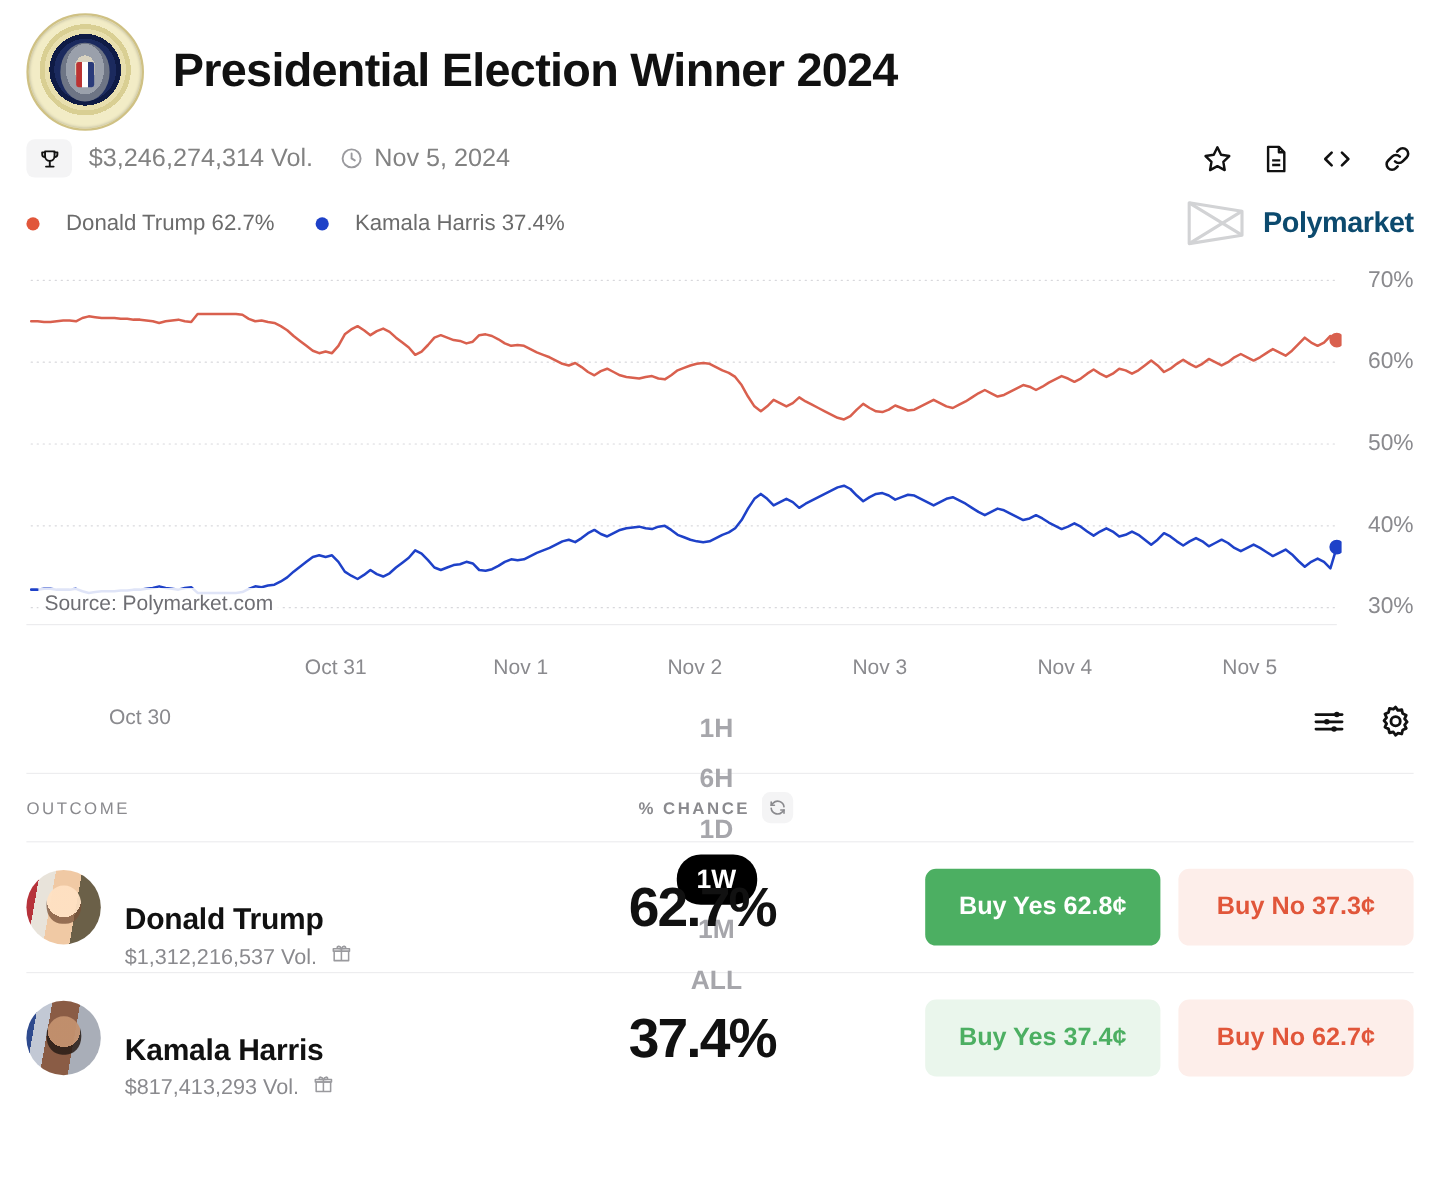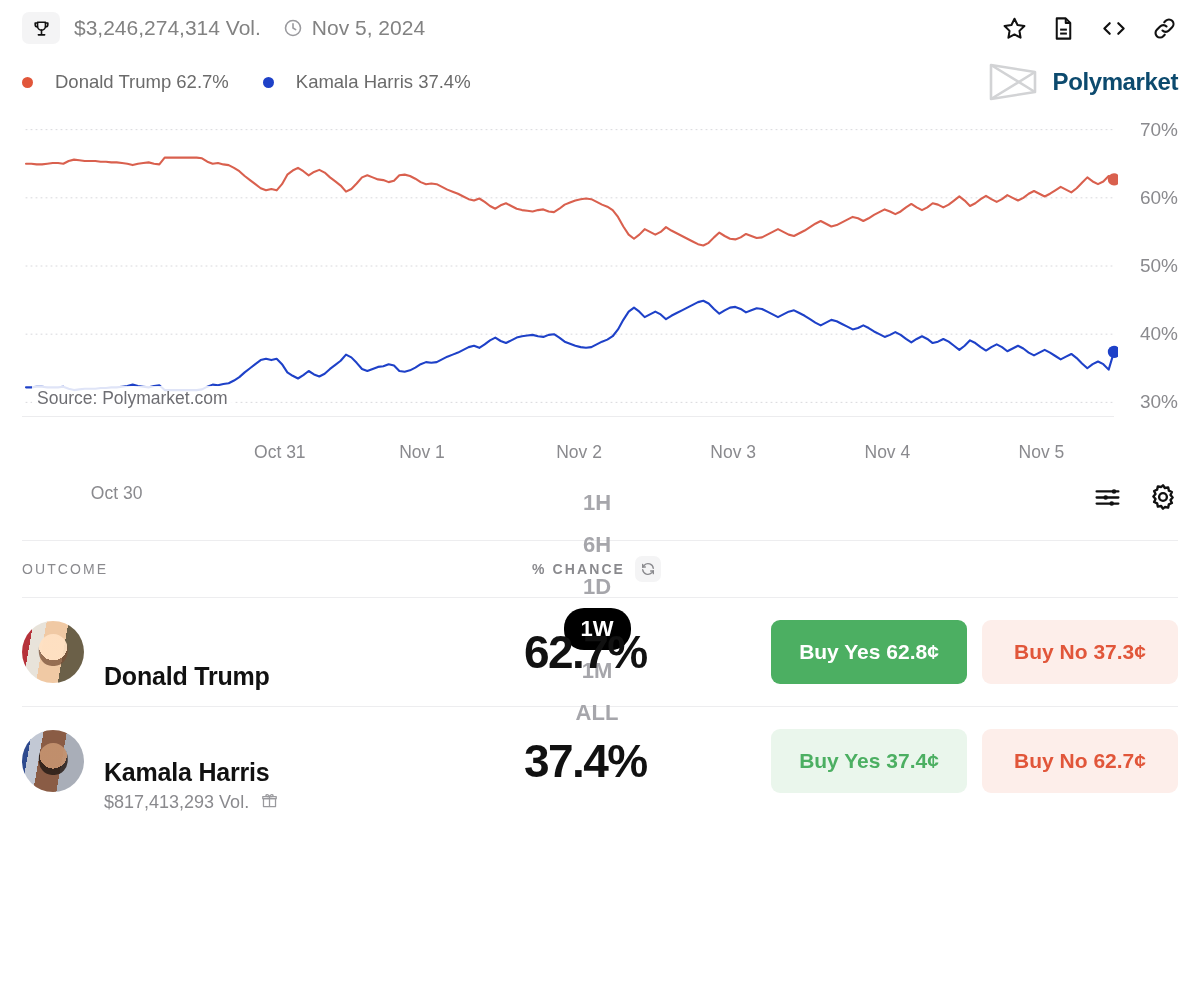--- a/index.html
+++ b/index.html
@@ -120,20 +120,24 @@
   }
   .btn-yes-solid { background: #4caf62; color: #fff; }
   .btn-yes-soft  { background: #eaf6ec; color: #4caf62; }
   .btn-no-soft   { background: #fdeeea; color: #e1563a; }
 </style>
 </head>
 <body>
 
 <div class="page">
 
+  <div class="header">
+    <div class="seal"></div>
+    <div class="title">Presidential Election Winner 2024</div>
+  </div>
 
   <div class="metabar">
     <div class="trophy-box">
       <svg width="19" height="19" viewBox="0 0 24 24" fill="none" stroke="#111" stroke-width="2" stroke-linecap="round" stroke-linejoin="round">
         <path d="M7 4h10v5a5 5 0 0 1-10 0z"></path>
           <path d="M7 5H4v2a3 3 0 0 0 3 3"></path>
           <path d="M17 5h3v2a3 3 0 0 1-3 3"></path>
         <path d="M12 14v5"></path>
           <path d="M8 20h8"></path>
       </svg>
@@ -212,21 +216,21 @@
         <div class="ylab" style="top: 290.364px;">30%</div>
         <div class="ylab" style="top: 222.182px;">40%</div>
         <div class="ylab" style="top: 154px;">50%</div>
         <div class="ylab" style="top: 85.8182px;">60%</div>
         <div class="ylab" style="top: 17.6364px;">70%</div>
       </div>
     <div class="srclabel">Source: Polymarket.com</div>
     <div class="xaxis" id="xaxis">
         <div class="xlab" style="left: 94.6304px; margin-top: 41px;">Oct 30</div>
         <div class="xlab" style="left: 257.83px;">Oct 31</div>
-        <div class="xlab" style="left: 400px;">Nov 1</div>
+        <div class="xlab" style="left: 412px;">Nov 1</div>
         <div class="xlab" style="left: 557.03px;">Nov 2</div>
         <div class="xlab" style="left: 711.2px;">Nov 3</div>
         <div class="xlab" style="left: 865.37px;">Nov 4</div>
         <div class="xlab" style="left: 1019.43px;">Nov 5</div>
       </div>
   </div>
 
   <div class="rangerow">
     <div class="range">1H</div>
     <div class="range">6H</div>
@@ -274,20 +278,32 @@
       </span>
     </div>
   </div>
 
   <div class="divider"></div>
 
   <div class="row">
     <div class="avatar av-trump"></div>
     <div class="names">
       <div class="cand-name">Donald Trump</div>
+      <div class="cand-sub">
+        <span class="cand-vol">$1,312,216,537 Vol.</span>
+        <span>
+          <svg width="17" height="17" viewBox="0 0 24 24" fill="none" stroke="#9a9a9e" stroke-width="1.8" stroke-linejoin="round">
+            <rect x="3.5" y="9.5" width="17" height="11"></rect>
+              <path d="M2.5 6.5h19v3h-19z"></path>
+            <path d="M12 6.5v14"></path>
+              <path d="M12 6.5C10.5 3 7 3 7 5.2c0 1.1 1.2 1.3 5 1.3z"></path>
+            <path d="M12 6.5C13.5 3 17 3 17 5.2c0 1.1-1.2 1.3-5 1.3z"></path>
+          </svg>
+        </span>
+      </div>
     </div>
     <div class="pct">62.7%</div>
     <div class="actions">
       <button class="btn btn-yes-solid">Buy Yes 62.8¢</button>
       <button class="btn btn-no-soft">Buy No 37.3¢</button>
     </div>
   </div>
 
   <div class="divider"></div>
 

